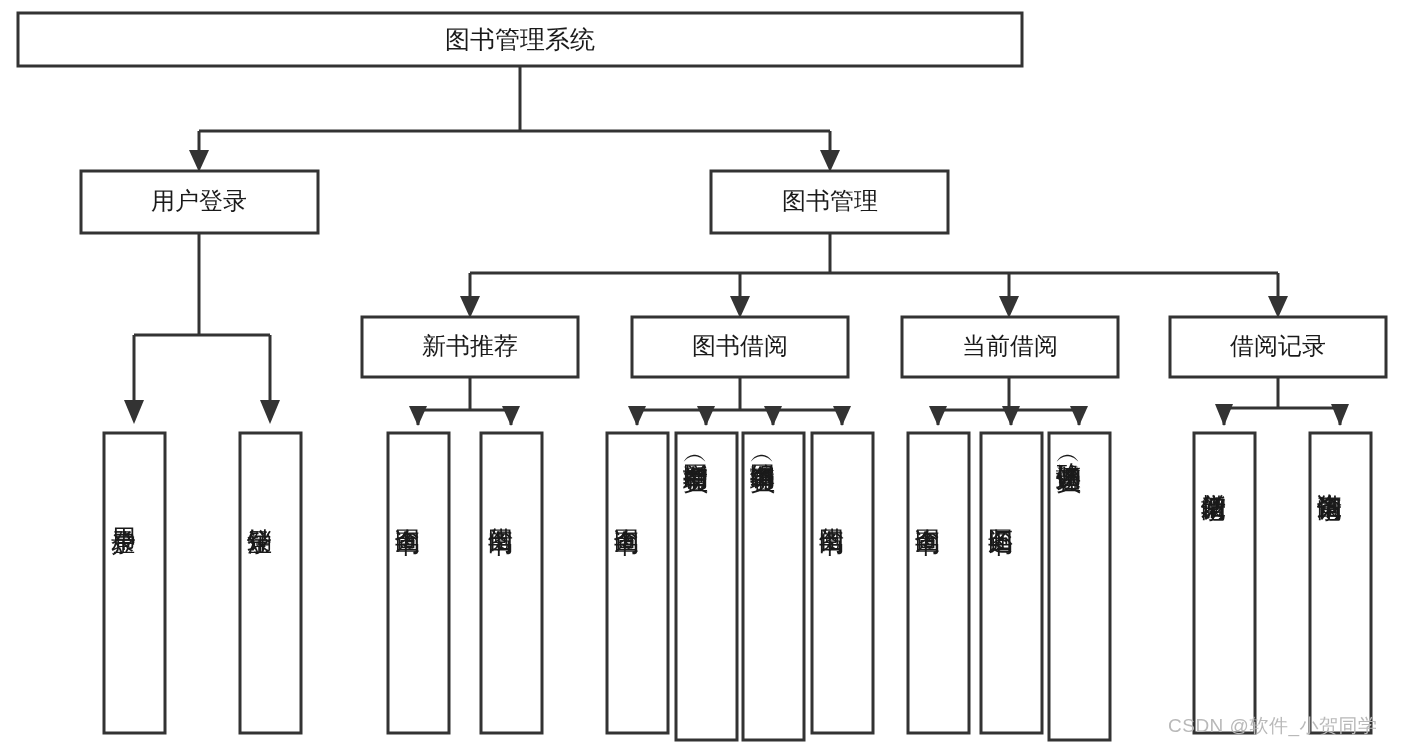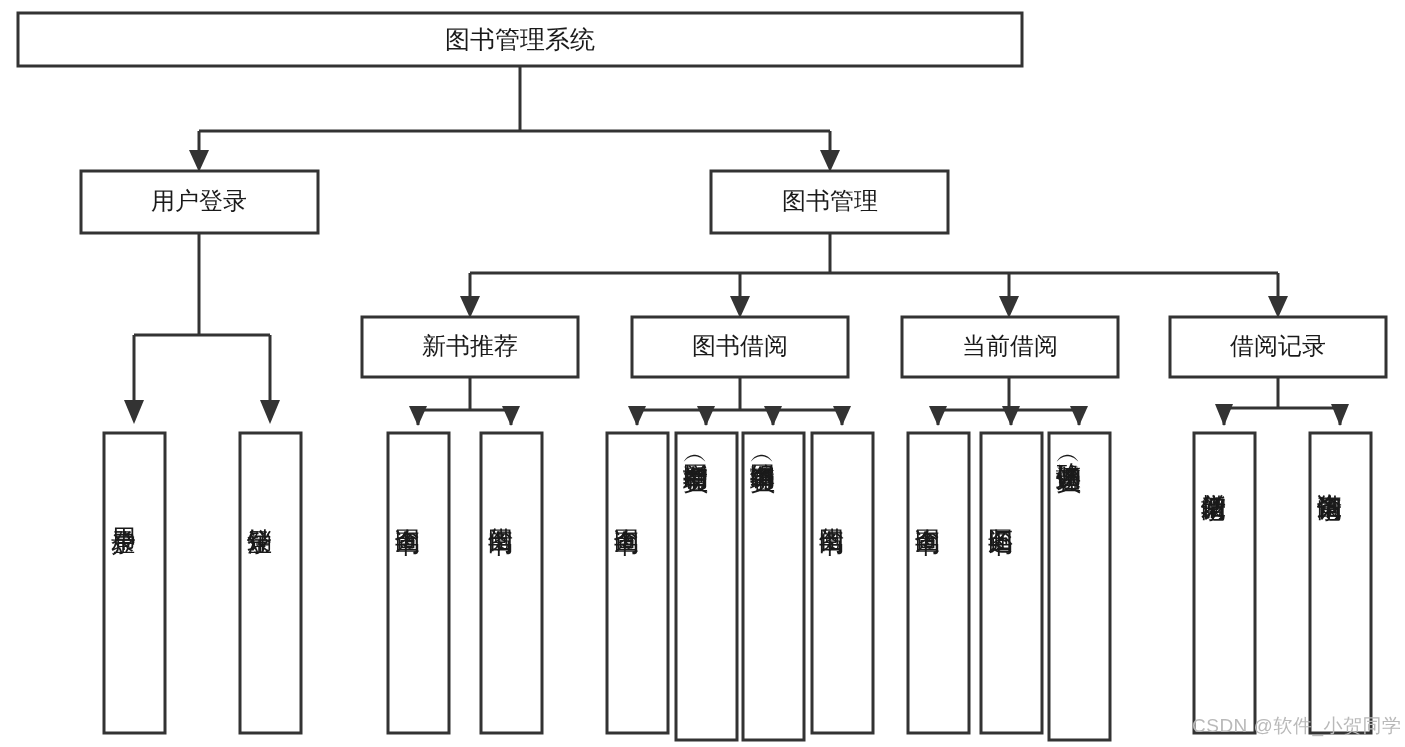--- a/index.html
+++ b/index.html
@@ -220,15 +220,15 @@
   <div class="leaf-label" style="left:749px; top:443px; height:290px;">编辑图书（管理员）</div>
   <div class="leaf-label" style="left:818px; top:508px; height:200px;">借阅图书</div>
 
   <div class="leaf-label" style="left:914px; top:508px; height:200px;">查询图书</div>
   <div class="leaf-label" style="left:987px; top:508px; height:200px;">归还图书</div>
   <div class="leaf-label" style="left:1055px; top:443px; height:290px;">确认归还（管理员）</div>
 
   <div class="leaf-label" style="left:1200px; top:473px; height:250px;">新增借阅记录</div>
   <div class="leaf-label" style="left:1316px; top:473px; height:250px;">查询借阅记录</div>
 
-  <div class="watermark" style="left:1192px; top:713px;">CSDN @软件_小贺同学</div>
+  <div class="watermark" style="left:1168px; top:713px;">CSDN @软件_小贺同学</div>
 
 </div>
 
 </body></html>

